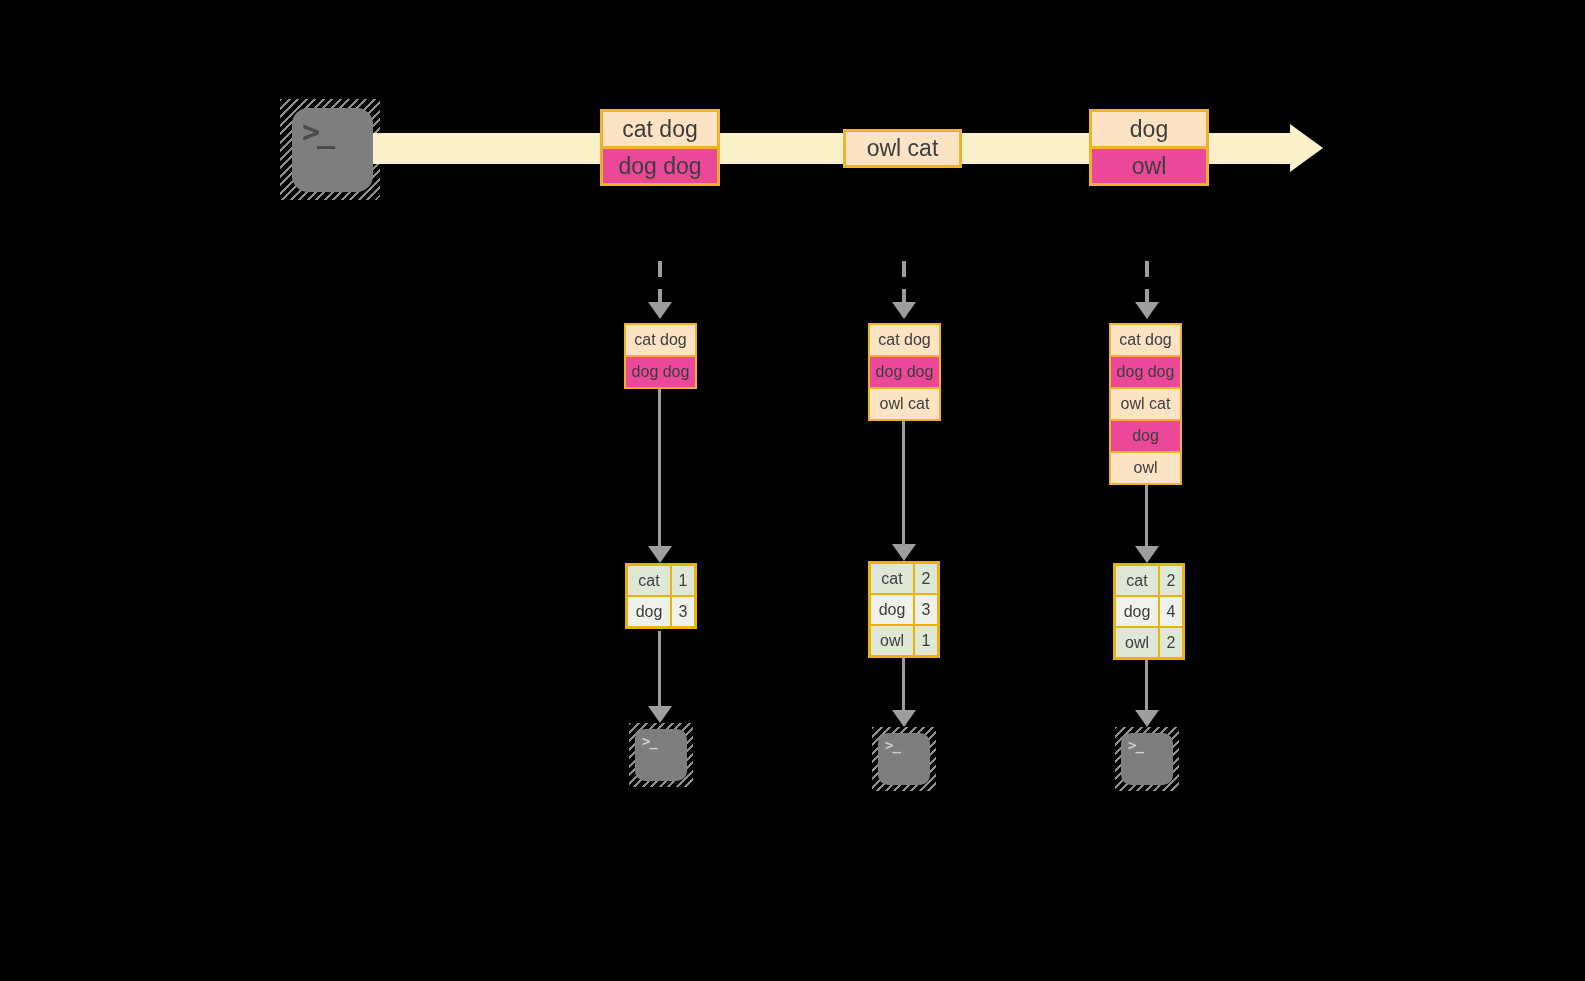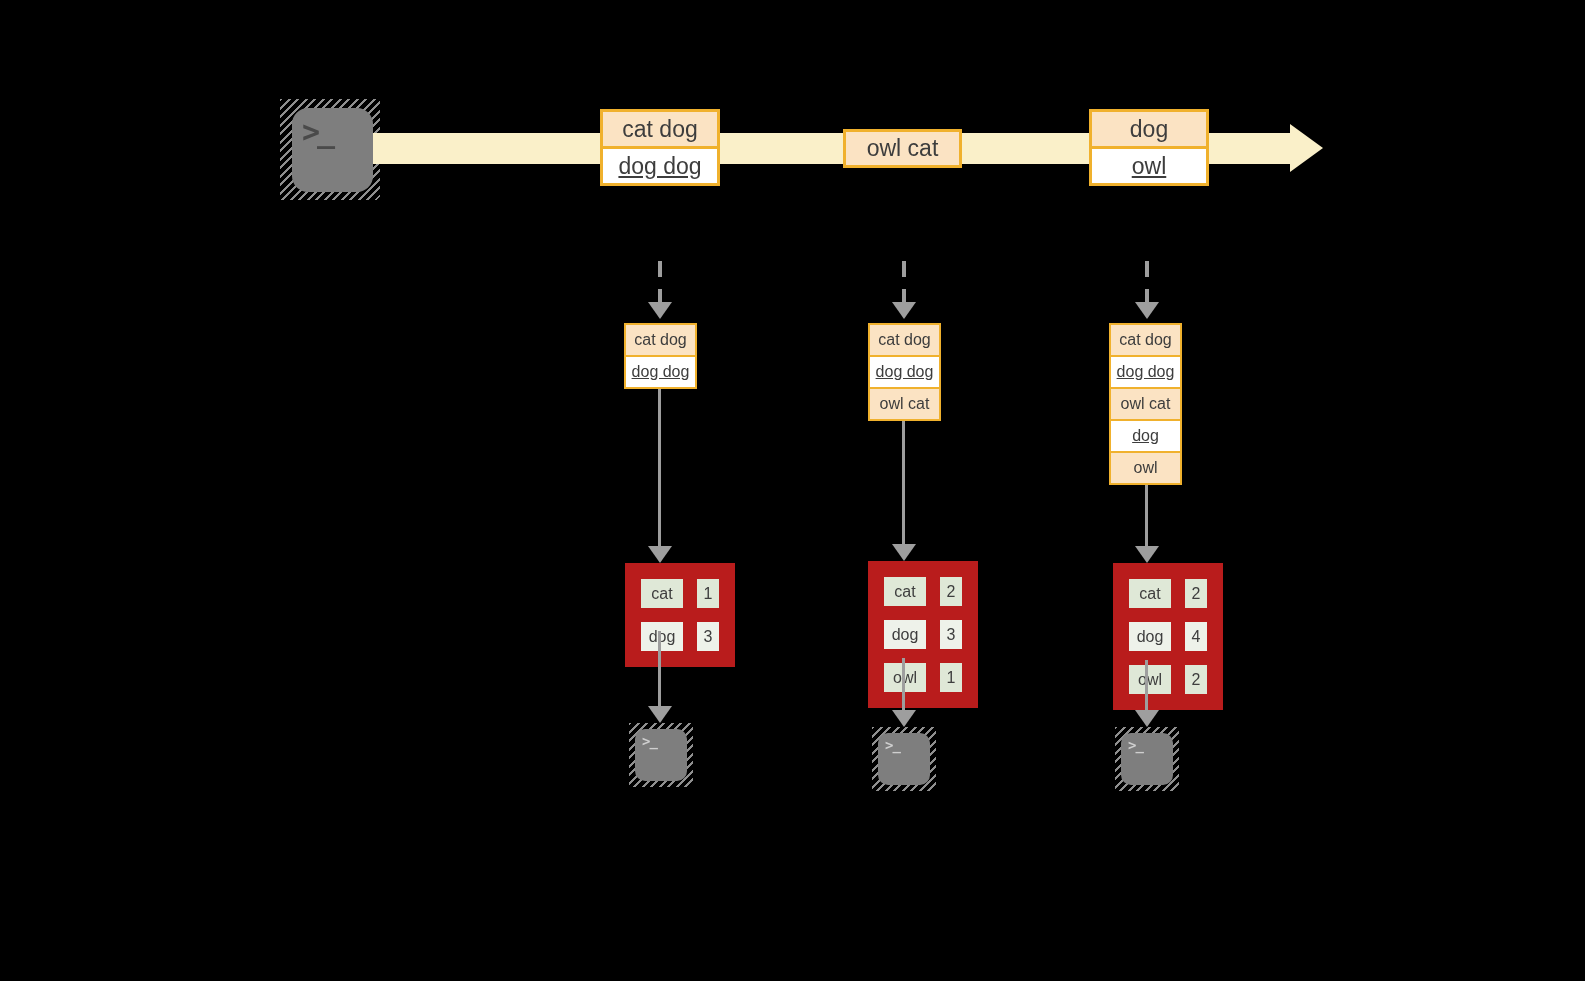--- a/index.html
+++ b/index.html
@@ -21,40 +21,40 @@
   
   .stream-shaft{background:#faf0c9;}
   .stream-head{width:0;height:0;border-top:24px solid transparent;
                border-bottom:24px solid transparent;border-left:33px solid #faf0c9;}
 
   
   .obox{box-sizing:border-box;border:3px solid #f0b12d;}
   .orow{display:flex;align-items:center;justify-content:center;font-size:23px;}
   .orow + .orow{border-top:3px solid #f0b12d;}
   .peach{background:#fbe3c3;}
-  .lite{background:#ffffff;text-decoration:underline;}
+  .lite{background:#ec4899;}
 
   
   .stack{box-sizing:border-box;border:2px solid #f0b12d;width:73px;}
   .srow{display:flex;align-items:center;justify-content:center;height:30px;font-size:16px;}
   .srow + .srow{border-top:2px solid #f0b12d;}
 
   
   .dashline{width:4px;background:repeating-linear-gradient(to bottom,#9e9e9e 0 16px,transparent 16px 28px);}
   .vline{width:3px;background:#9e9e9e;z-index:3;}
   .ahead{width:0;height:0;border-left:12px solid transparent;border-right:12px solid transparent;
          border-top:17px solid #9e9e9e;z-index:3;}
 
   
   .band{background:#ffffff;z-index:1;display:flex;align-items:center;justify-content:center;
         font-size:29px;color:#2f2f2f;}
 
   
-  .gtable{box-sizing:border-box;background:#b91c1c;padding:16px;display:grid;
-          grid-template-columns:42px 22px;gap:14px;z-index:2;}
+  .gtable{box-sizing:border-box;background:#eab308;padding:3px;display:grid;
+          grid-template-columns:42px 22px;gap:2px;z-index:2;}
   .gcell{display:flex;align-items:center;justify-content:center;height:29px;font-size:16px;color:#3e3e3e;}
   .sage{background:#dfe8d7;}
   .sage2{background:#eef2ea;}
 </style>
 </head>
 <body>
 
 <div class="canvas">
 
   <div class="abs hatch" style="left:280px;top:99px;width:100px;height:101px;"></div>

